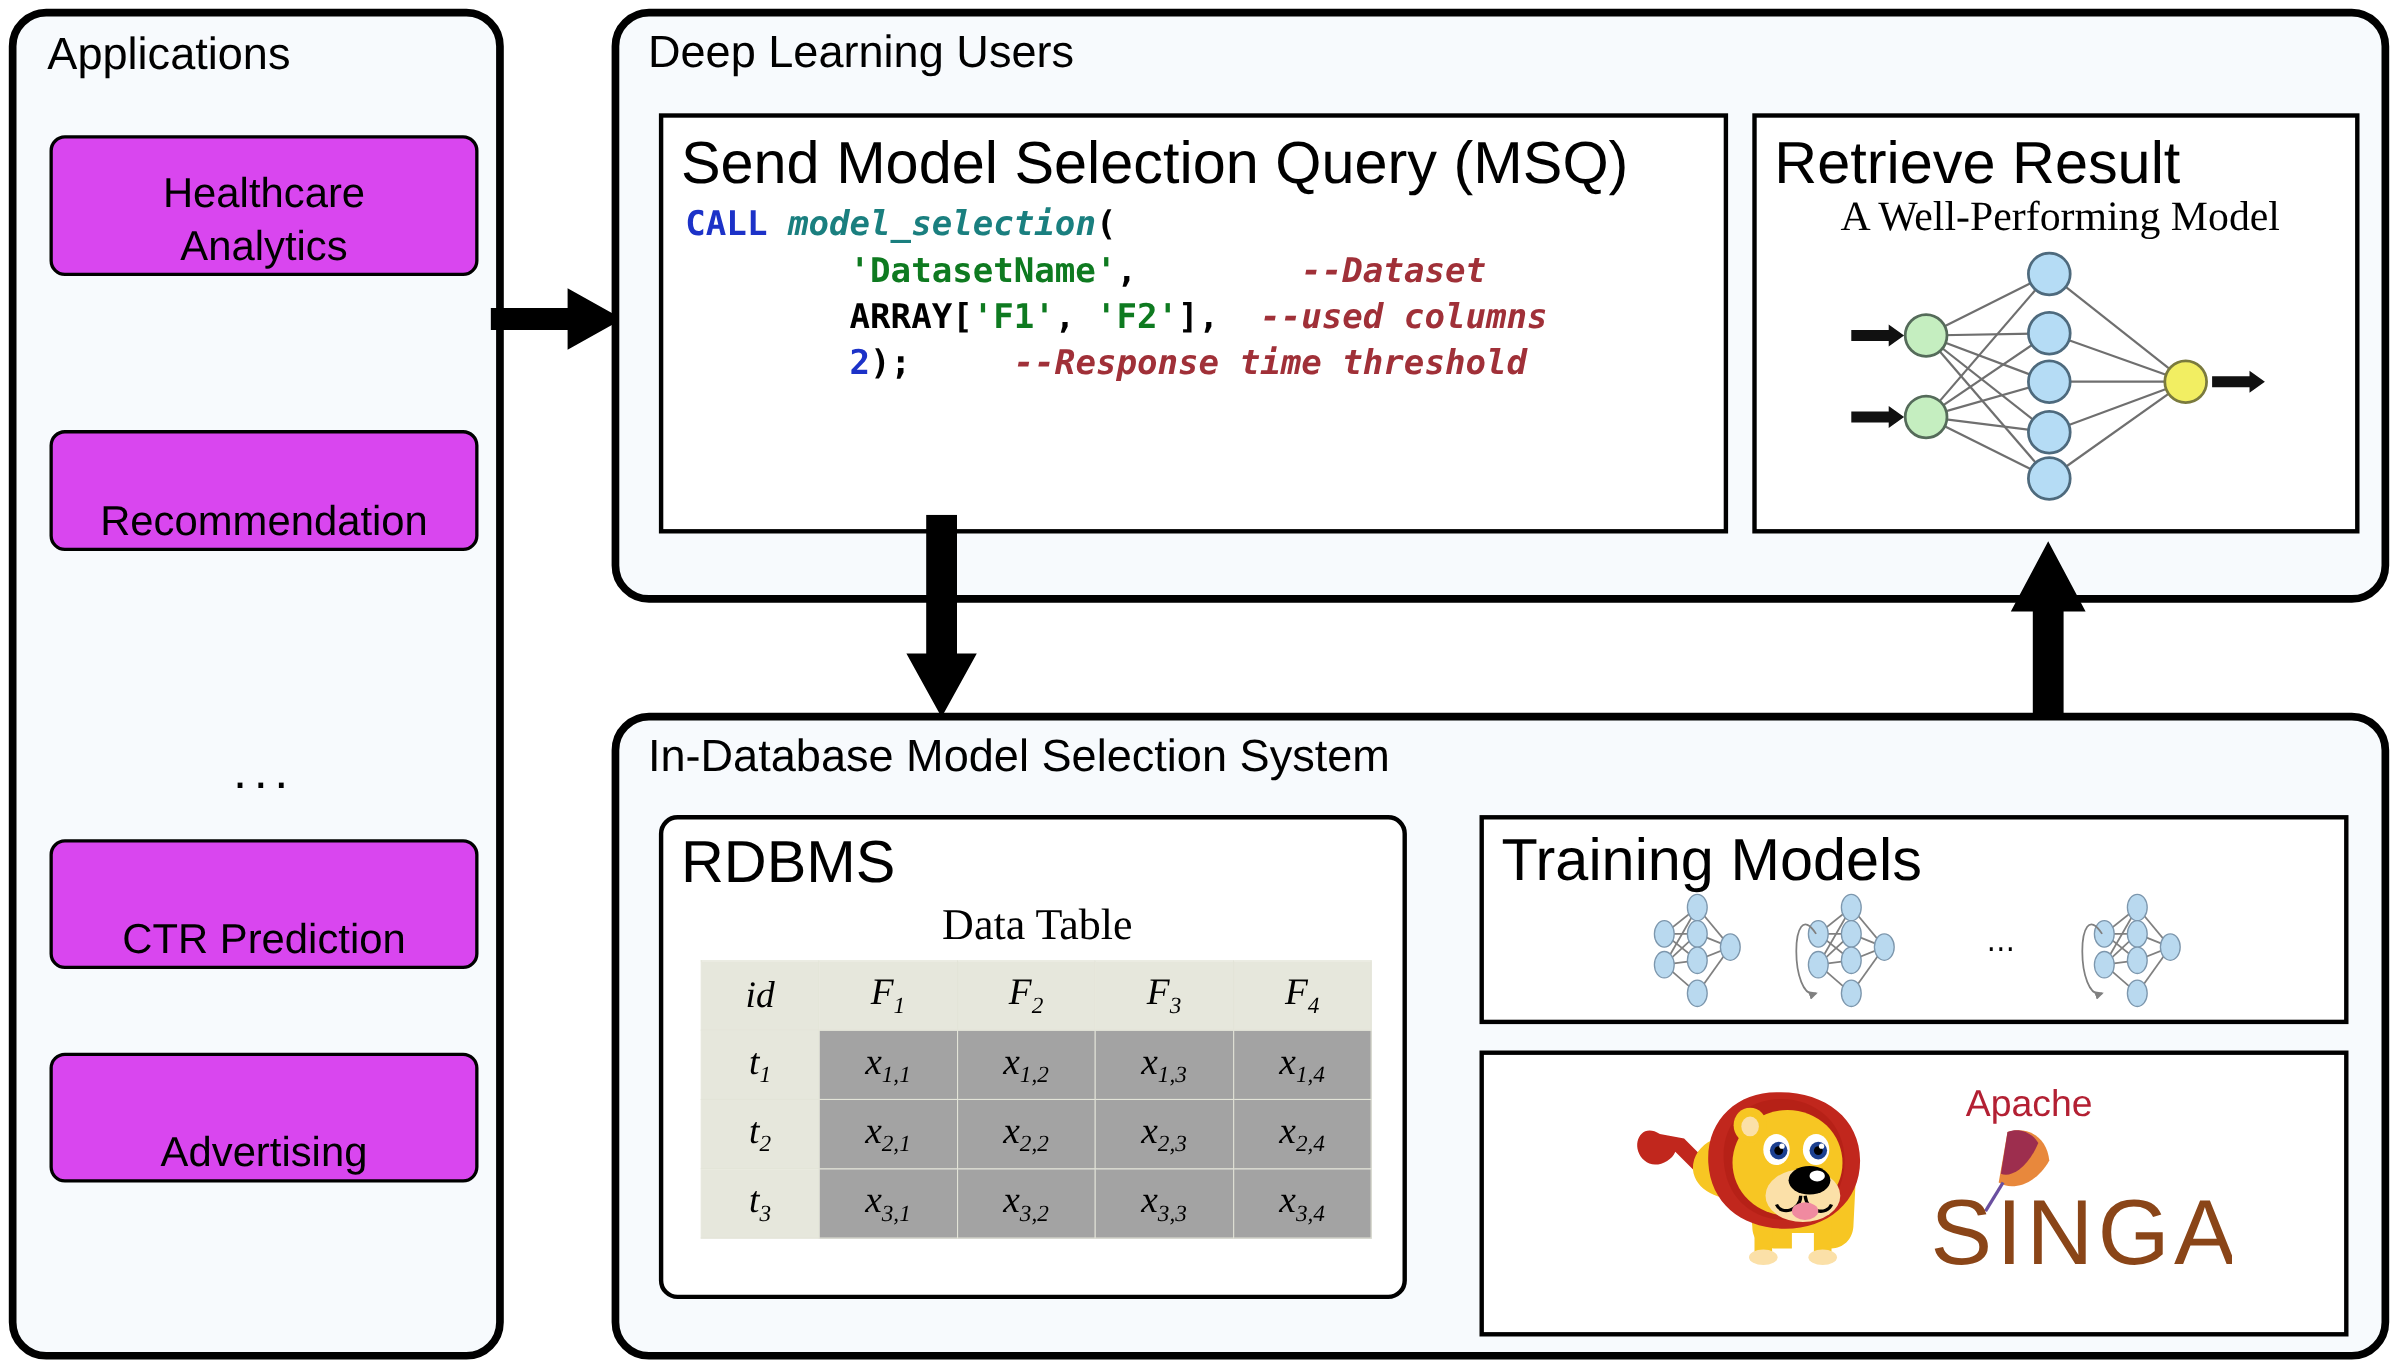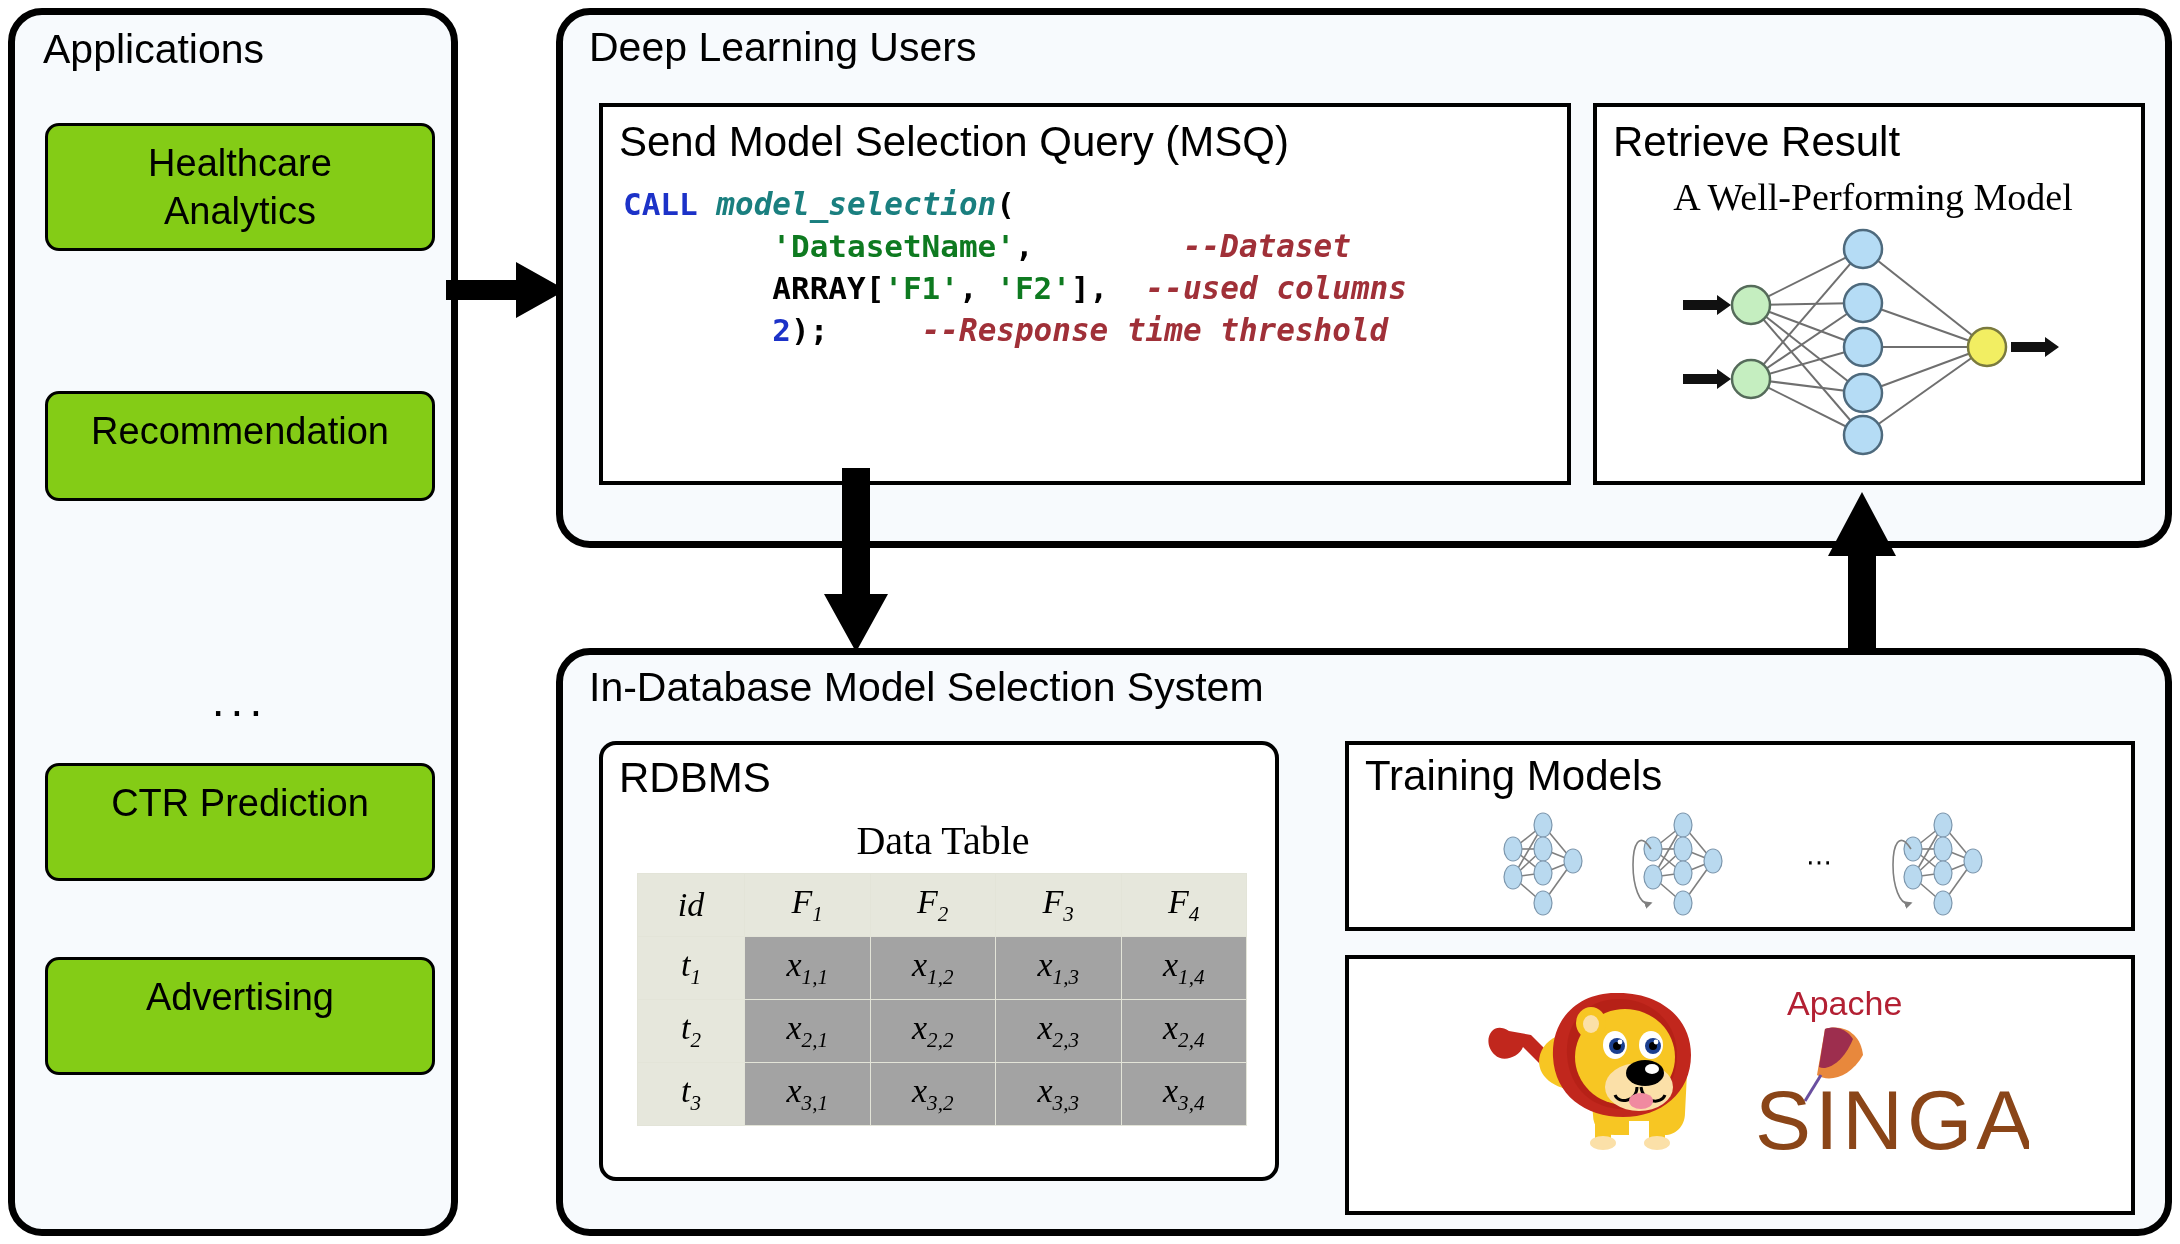--- a/index.html
+++ b/index.html
@@ -31,39 +31,39 @@
   }
   .subpanel {
     position: absolute;
     background: #ffffff;
     border: 4px solid #000000;
     box-sizing: border-box;
   }
   .subpanel-title {
     position: absolute;
     font-family: "Liberation Sans", sans-serif;
-    font-size: 42px;
+    font-size: 54px;
     color: #000;
     line-height: 1;
     white-space: nowrap;
   }
 
   
   #applications-panel { left: 8px; top: 8px; width: 450px; height: 1228px; }
   #applications-title { left: 28px; top: 14px; }
   .app-box {
     position: absolute;
     left: 30px;
     width: 390px;
-    background: #84cc16;
+    background: #d946ef;
     border: 3px solid #000000;
     border-radius: 14px;
     box-sizing: border-box;
     display: flex;
-    align-items: flex-start;
+    align-items: flex-end;
     justify-content: center;
     padding-top: 14px;
   }
   .app-box span {
     font-family: "Liberation Sans", sans-serif;
     font-size: 38px;
     color: #000;
     text-align: center;
     line-height: 1.25;
     white-space: pre-line;

